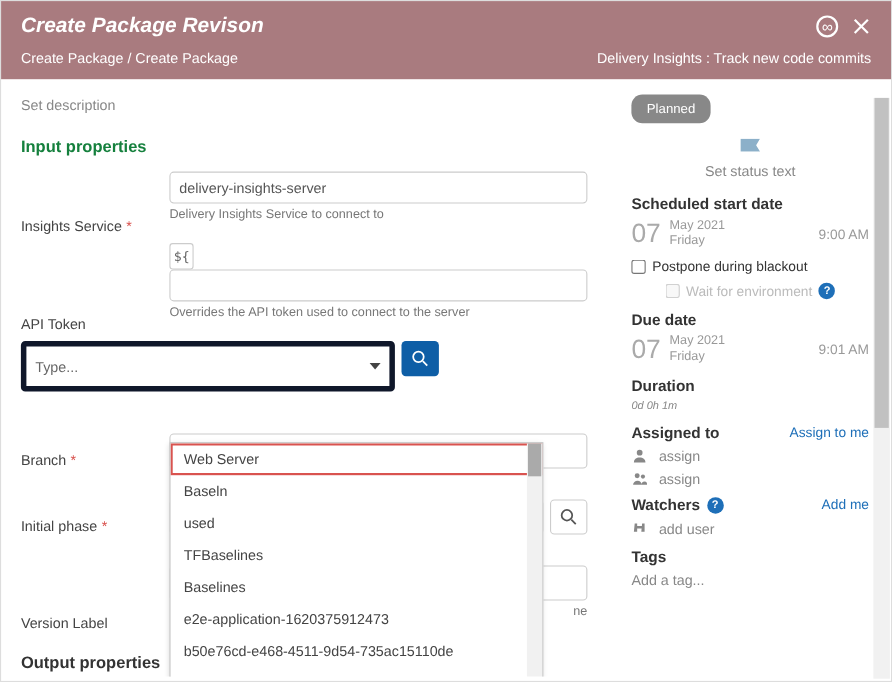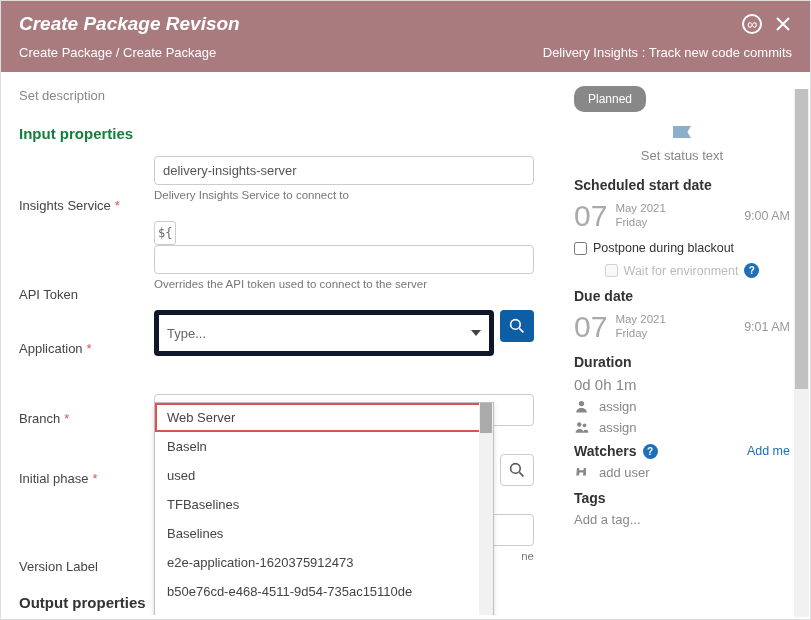--- a/index.html
+++ b/index.html
@@ -56,21 +56,21 @@
   .dd-thumb { position: absolute; left: 1px; width: 12px; top: 0; height: 30px; background: #aaa; }
 
   .branch-input, .phase-input, .version-input { width: 100%; border: 1px solid #ccc; border-radius: 4px; height: 32px; }
   
   .side .pill { background: #888; color: #fff; border-radius: 10px; padding: 6px 14px; font-size: 12px; display: inline-block; }
   .side-row { display: flex; align-items: center; gap: 10px; margin: 14px 0; flex-direction: column; }
   .flag { width: 18px; height: 12px; background: #8cb0c9; clip-path: polygon(0 0, 100% 0, 80% 50%, 100% 100%, 0 100%); }
   .status-text { color: #888; font-size: 13px; }
   .side h4 { font-size: 14px; font-weight: 600; margin: 10px 0 6px; color: #333; }
   .date-block { display: flex; align-items: center; gap: 8px; }
-  .bignum { font-size: 30px; color: #aaa; font-weight: 400; }
+  .bignum { font-size: 24px; color: #aaa; font-weight: 400; }
   .date-txt { font-size: 11.5px; color: #999; line-height: 1.2; }
   .time { font-size: 12.5px; color: #999; margin-left: auto; }
   .side-check { margin: 8px 0; font-size: 12.5px; display: flex; align-items: center; gap: 6px; }
   .side-check input { width: 13px; height: 13px; }
   .side-check.disabled { color: #bbb; justify-content: center; }
   .help-q { display:inline-flex; width:15px; height:15px; border-radius:50%; background:#1e6fb8; color:#fff; font-size:10px; align-items:center; justify-content:center; font-weight:bold; }
   .inline-head { display:flex; justify-content: space-between; align-items:center;}
   .link { color: #1e6fb8; font-size: 12.5px; cursor: pointer; }
   .assign-row { display:flex; gap:10px; align-items:center; margin:6px 0; color:#888; font-size:13px;}
   .assign-row svg { width:15px; height:15px; }
@@ -116,21 +116,20 @@
 
     <div class="prop-row">
       <div class="prop-label"><span>API Token</span></div>
       <div class="prop-field token-row">
         <span class="input-prefix">${</span><input type="text" class="textfield" style="">
         <div class="prop-help">Overrides the API token used to connect to the server</div>
       </div>
     </div>
 
     <div class="prop-row">
-      <div class="prop-label"><span>Application</span><span class="req">*</span></div>
       <div class="prop-field">
         <div class="combo-row">
           <div class="combo">
             <input type="text" placeholder="Type..." style="">
             <div class="caret"></div>
           </div>
           <div class="search-btn">
             <svg viewBox="0 0 20 20">
                 <circle cx="8" cy="8" r="6"></circle>
                 <line x1="13" y1="13" x2="18" y2="18"></line>
@@ -219,22 +218,26 @@
     <div class="date-block">
       <span class="bignum">07</span>
       <div class="date-txt">
           <div>May 2021</div>
           <div>Friday</div>
         </div>
       <span class="time">9:01 AM</span>
     </div>
 
     <h4>Duration</h4>
-    <div style="color:#888;font-size:15px">0d 0h 1m</div>
-
+    <div style="color:#888;font-style:italic;font-size:10px">0d 0h 1m</div>
+
+    <div class="inline-head" style="margin-top:10px">
+      <h4 style="margin:0">Assigned to</h4>
+      <span class="link">Assign to me</span>
+    </div>
     <div class="assign-row">
       <svg viewBox="0 0 20 20">
           <circle cx="10" cy="6" r="3.5"></circle>
           <path d="M3 18c0-4 3-6 7-6s7 2 7 6"></path>
         </svg>
       <span>assign</span>
     </div>
     <div class="assign-row">
       <svg viewBox="0 0 20 20">
           <circle cx="7" cy="6" r="3"></circle>

